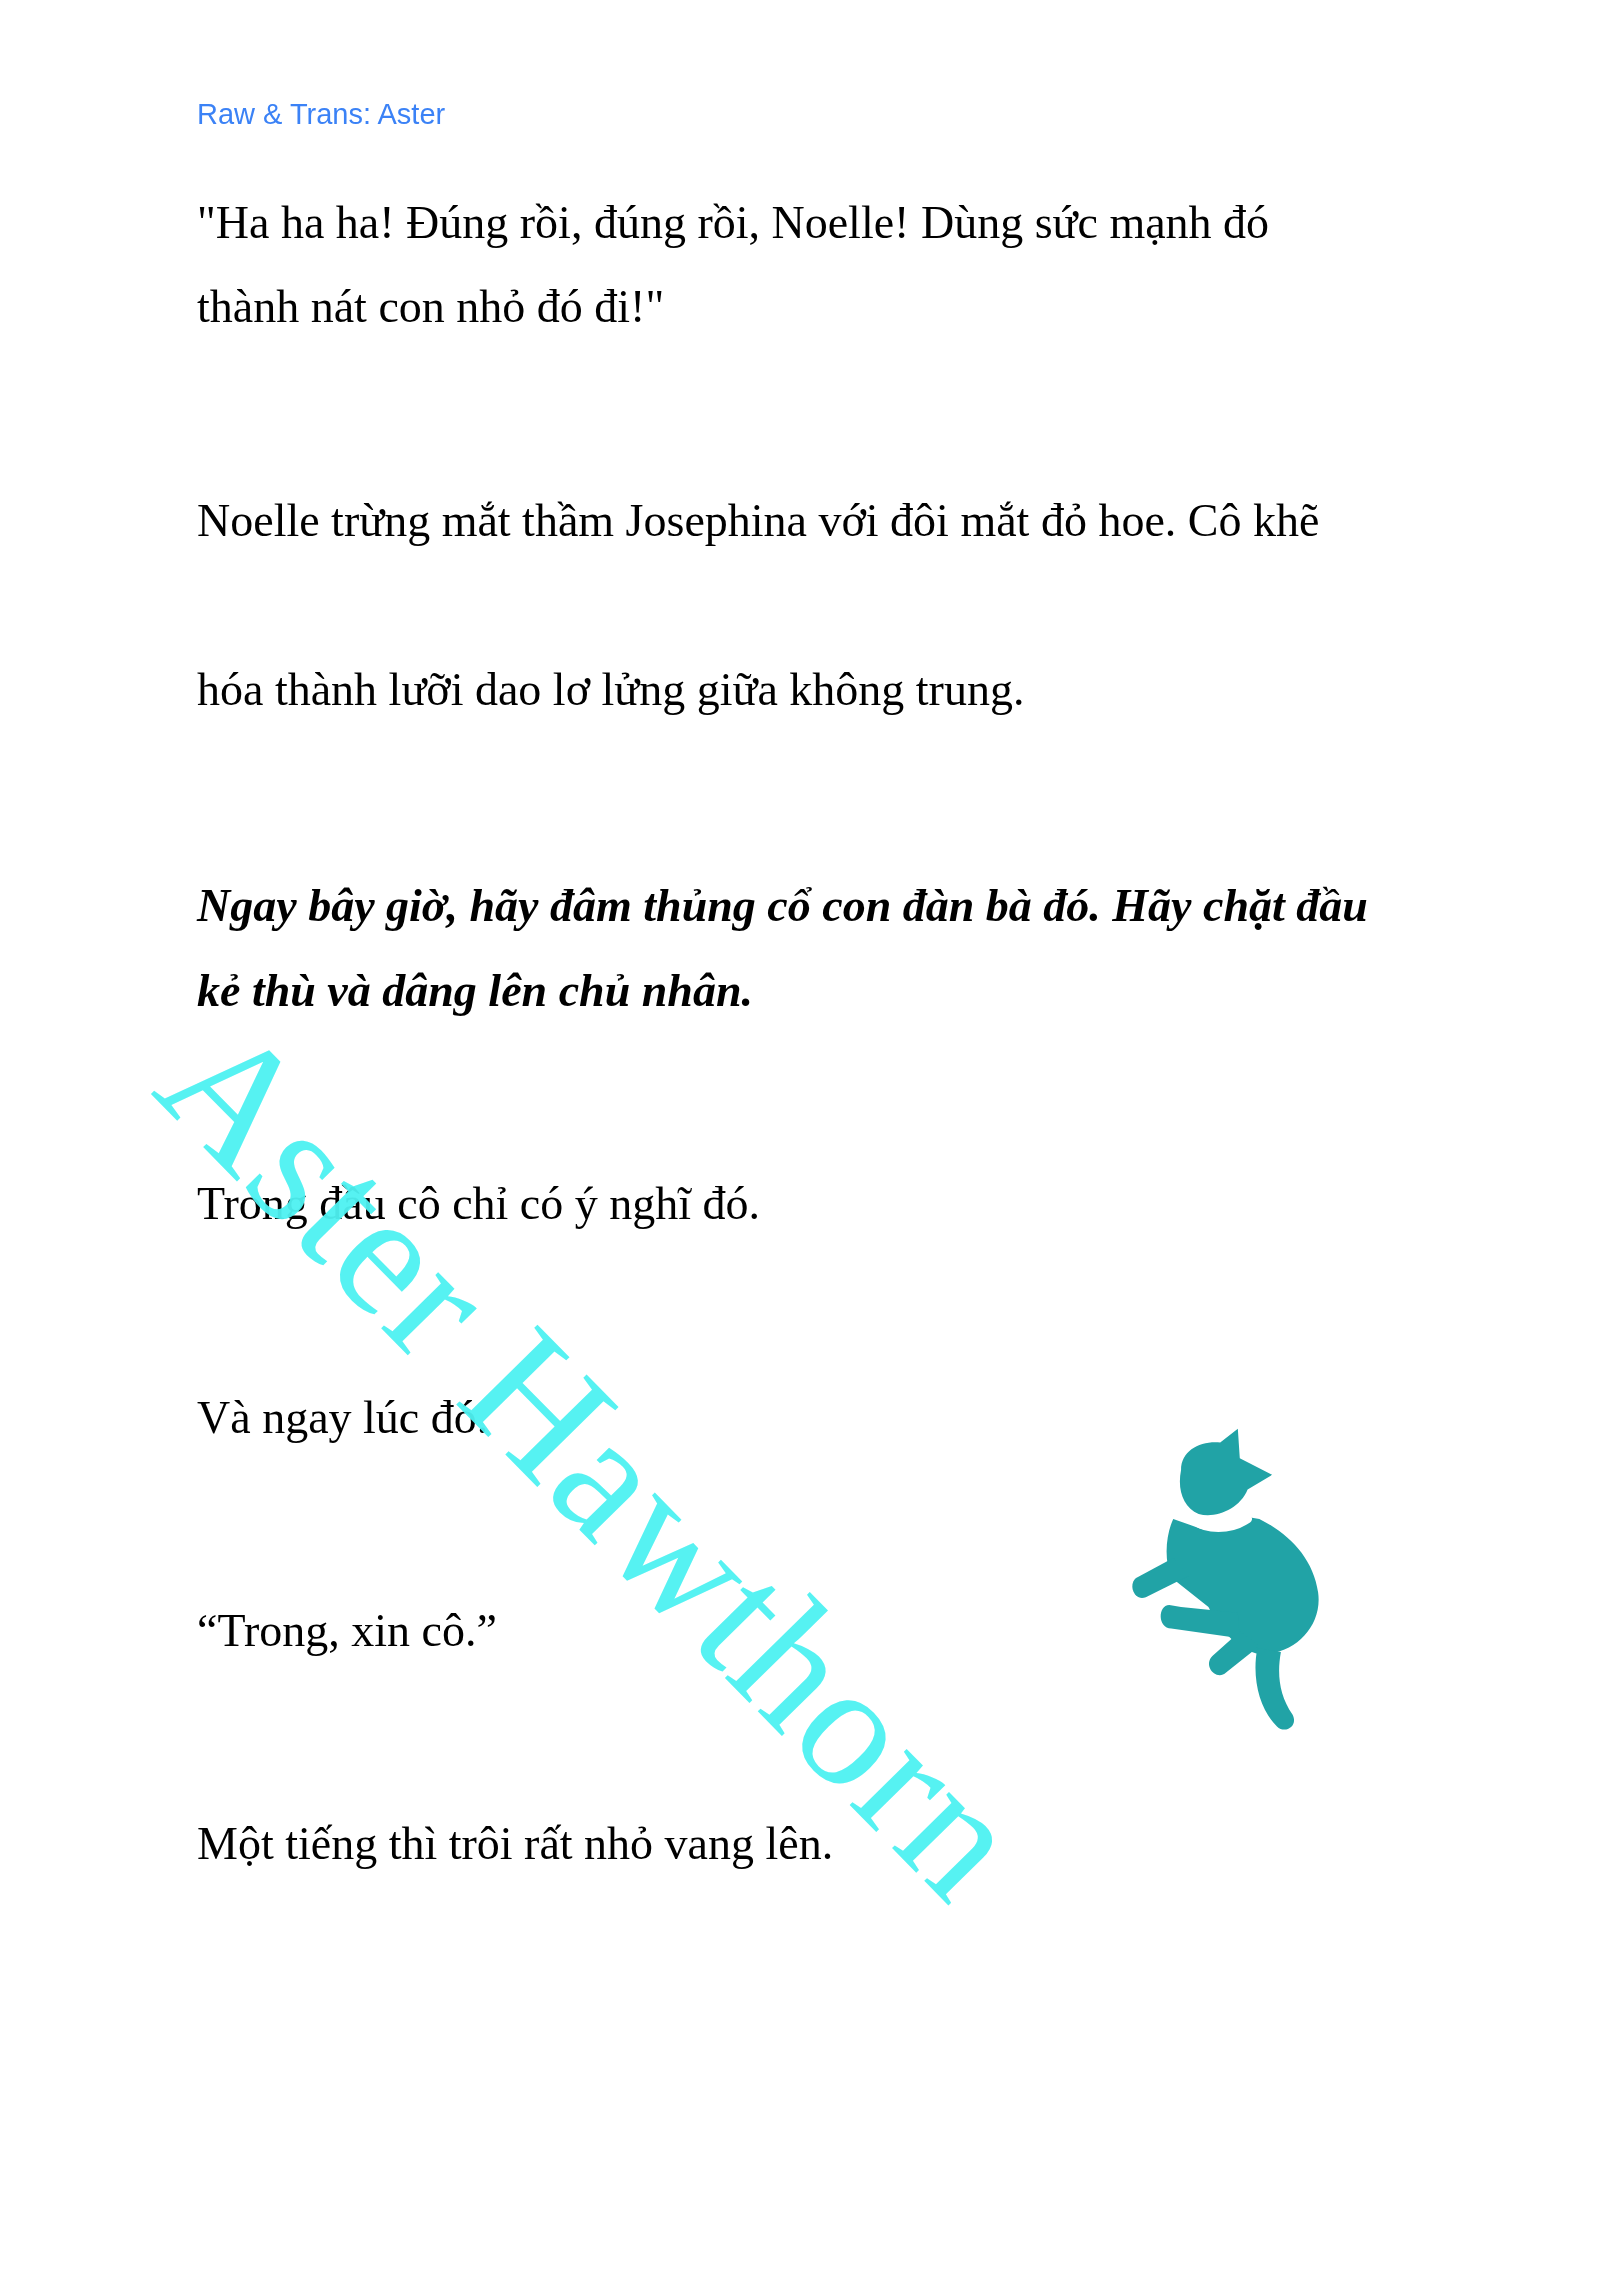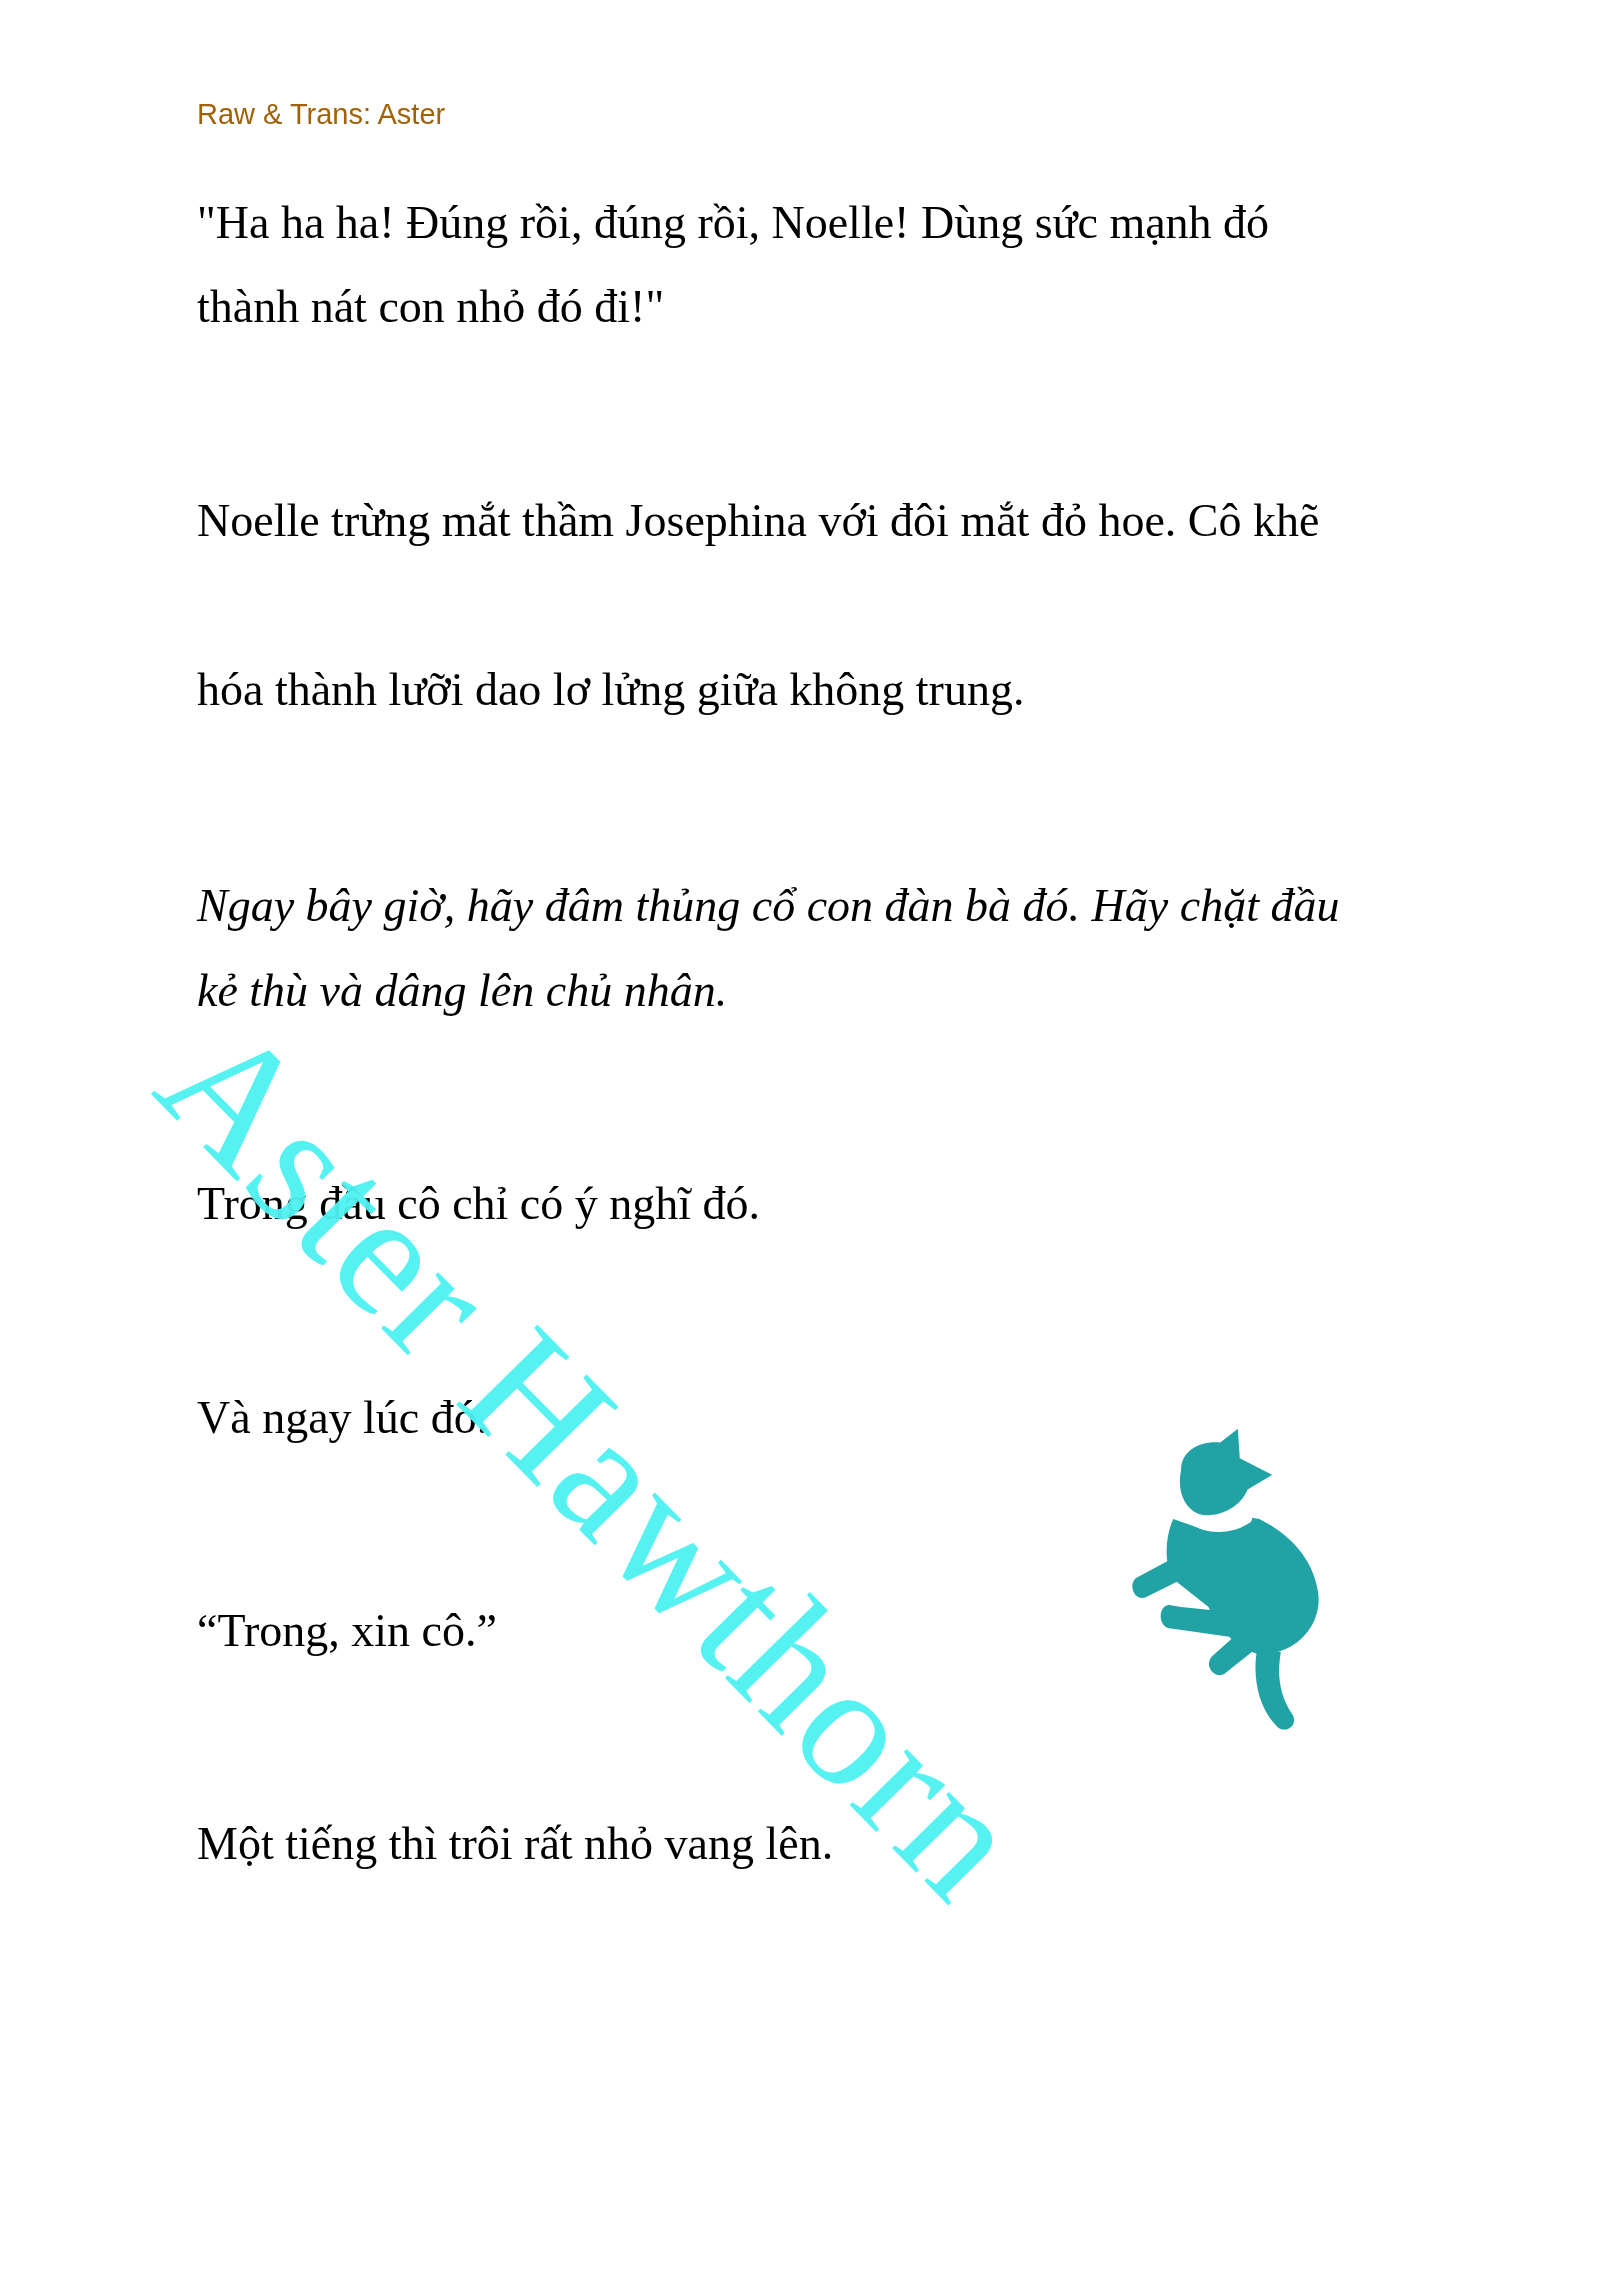--- a/index.html
+++ b/index.html
@@ -1,28 +1,28 @@
 <!DOCTYPE html>
 <html><head>
 <meta charset="utf-8">
 <style>
   html, body { margin:0; padding:0; background:#ffffff; }
   body { width:1621px; height:2293px; position:relative; overflow:hidden; }
   .page { position:absolute; left:0; top:0; width:1621px; height:2293px; background:#fff; }
   .header {
     position:absolute; left:197px; top:98px;
-    font-family:"Liberation Sans", sans-serif; font-size:29px; color:#a16207; line-height:33px;
+    font-family:"Liberation Sans", sans-serif; font-size:29px; color:#3b82f6; line-height:33px;
     white-space:nowrap;
   }
   .line {
     position:absolute; left:197px;
     font-family:"Liberation Serif", serif; font-size:46px; color:#000;
     line-height:55px; white-space:nowrap;
   }
-  .italic { font-style:italic; }
+  .italic { font-style:italic;font-weight:bold; }
   .watermark {
     position:absolute; left:191px; top:965px;
     transform-origin:0 50%;
     transform:rotate(45.5deg);
     font-family:"Liberation Serif", serif; font-size:174px; color:#4ef2f2;
     line-height:174px; white-space:nowrap; letter-spacing:2px;
     opacity:0.95;
     pointer-events:none;
   }
   .cat { position:absolute; left:1122px; top:1421px; width:216px; height:323px; }

